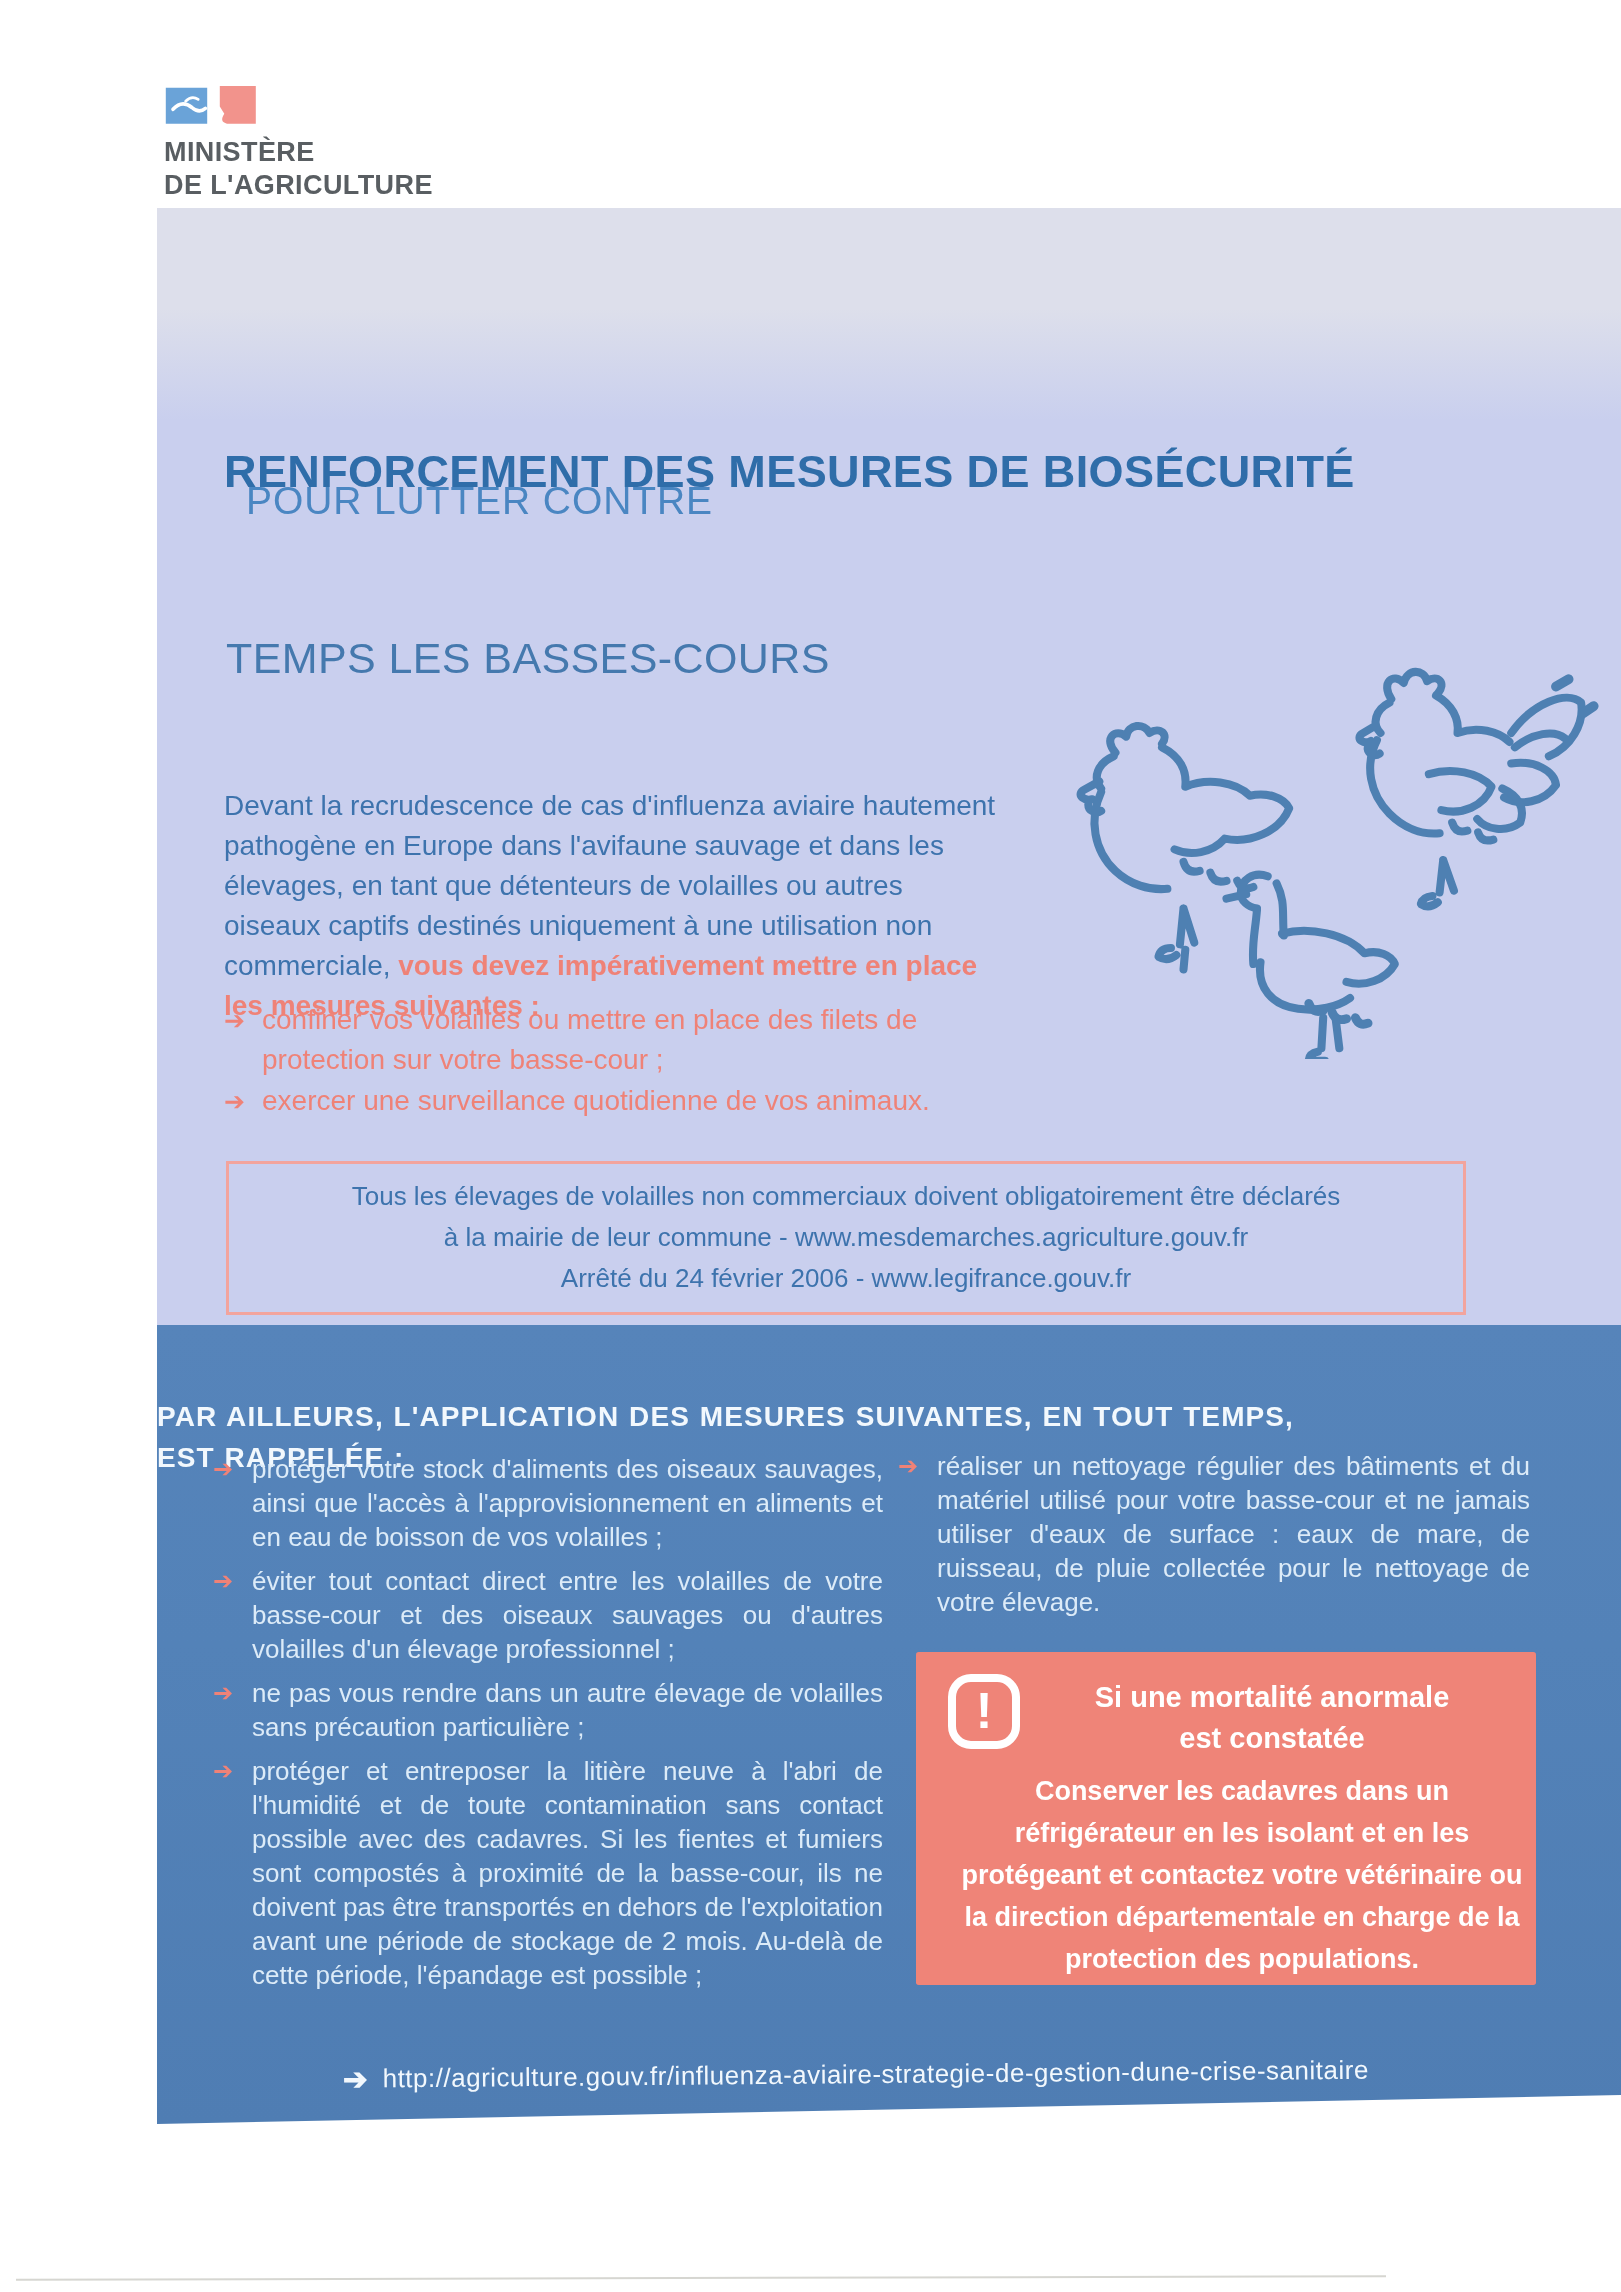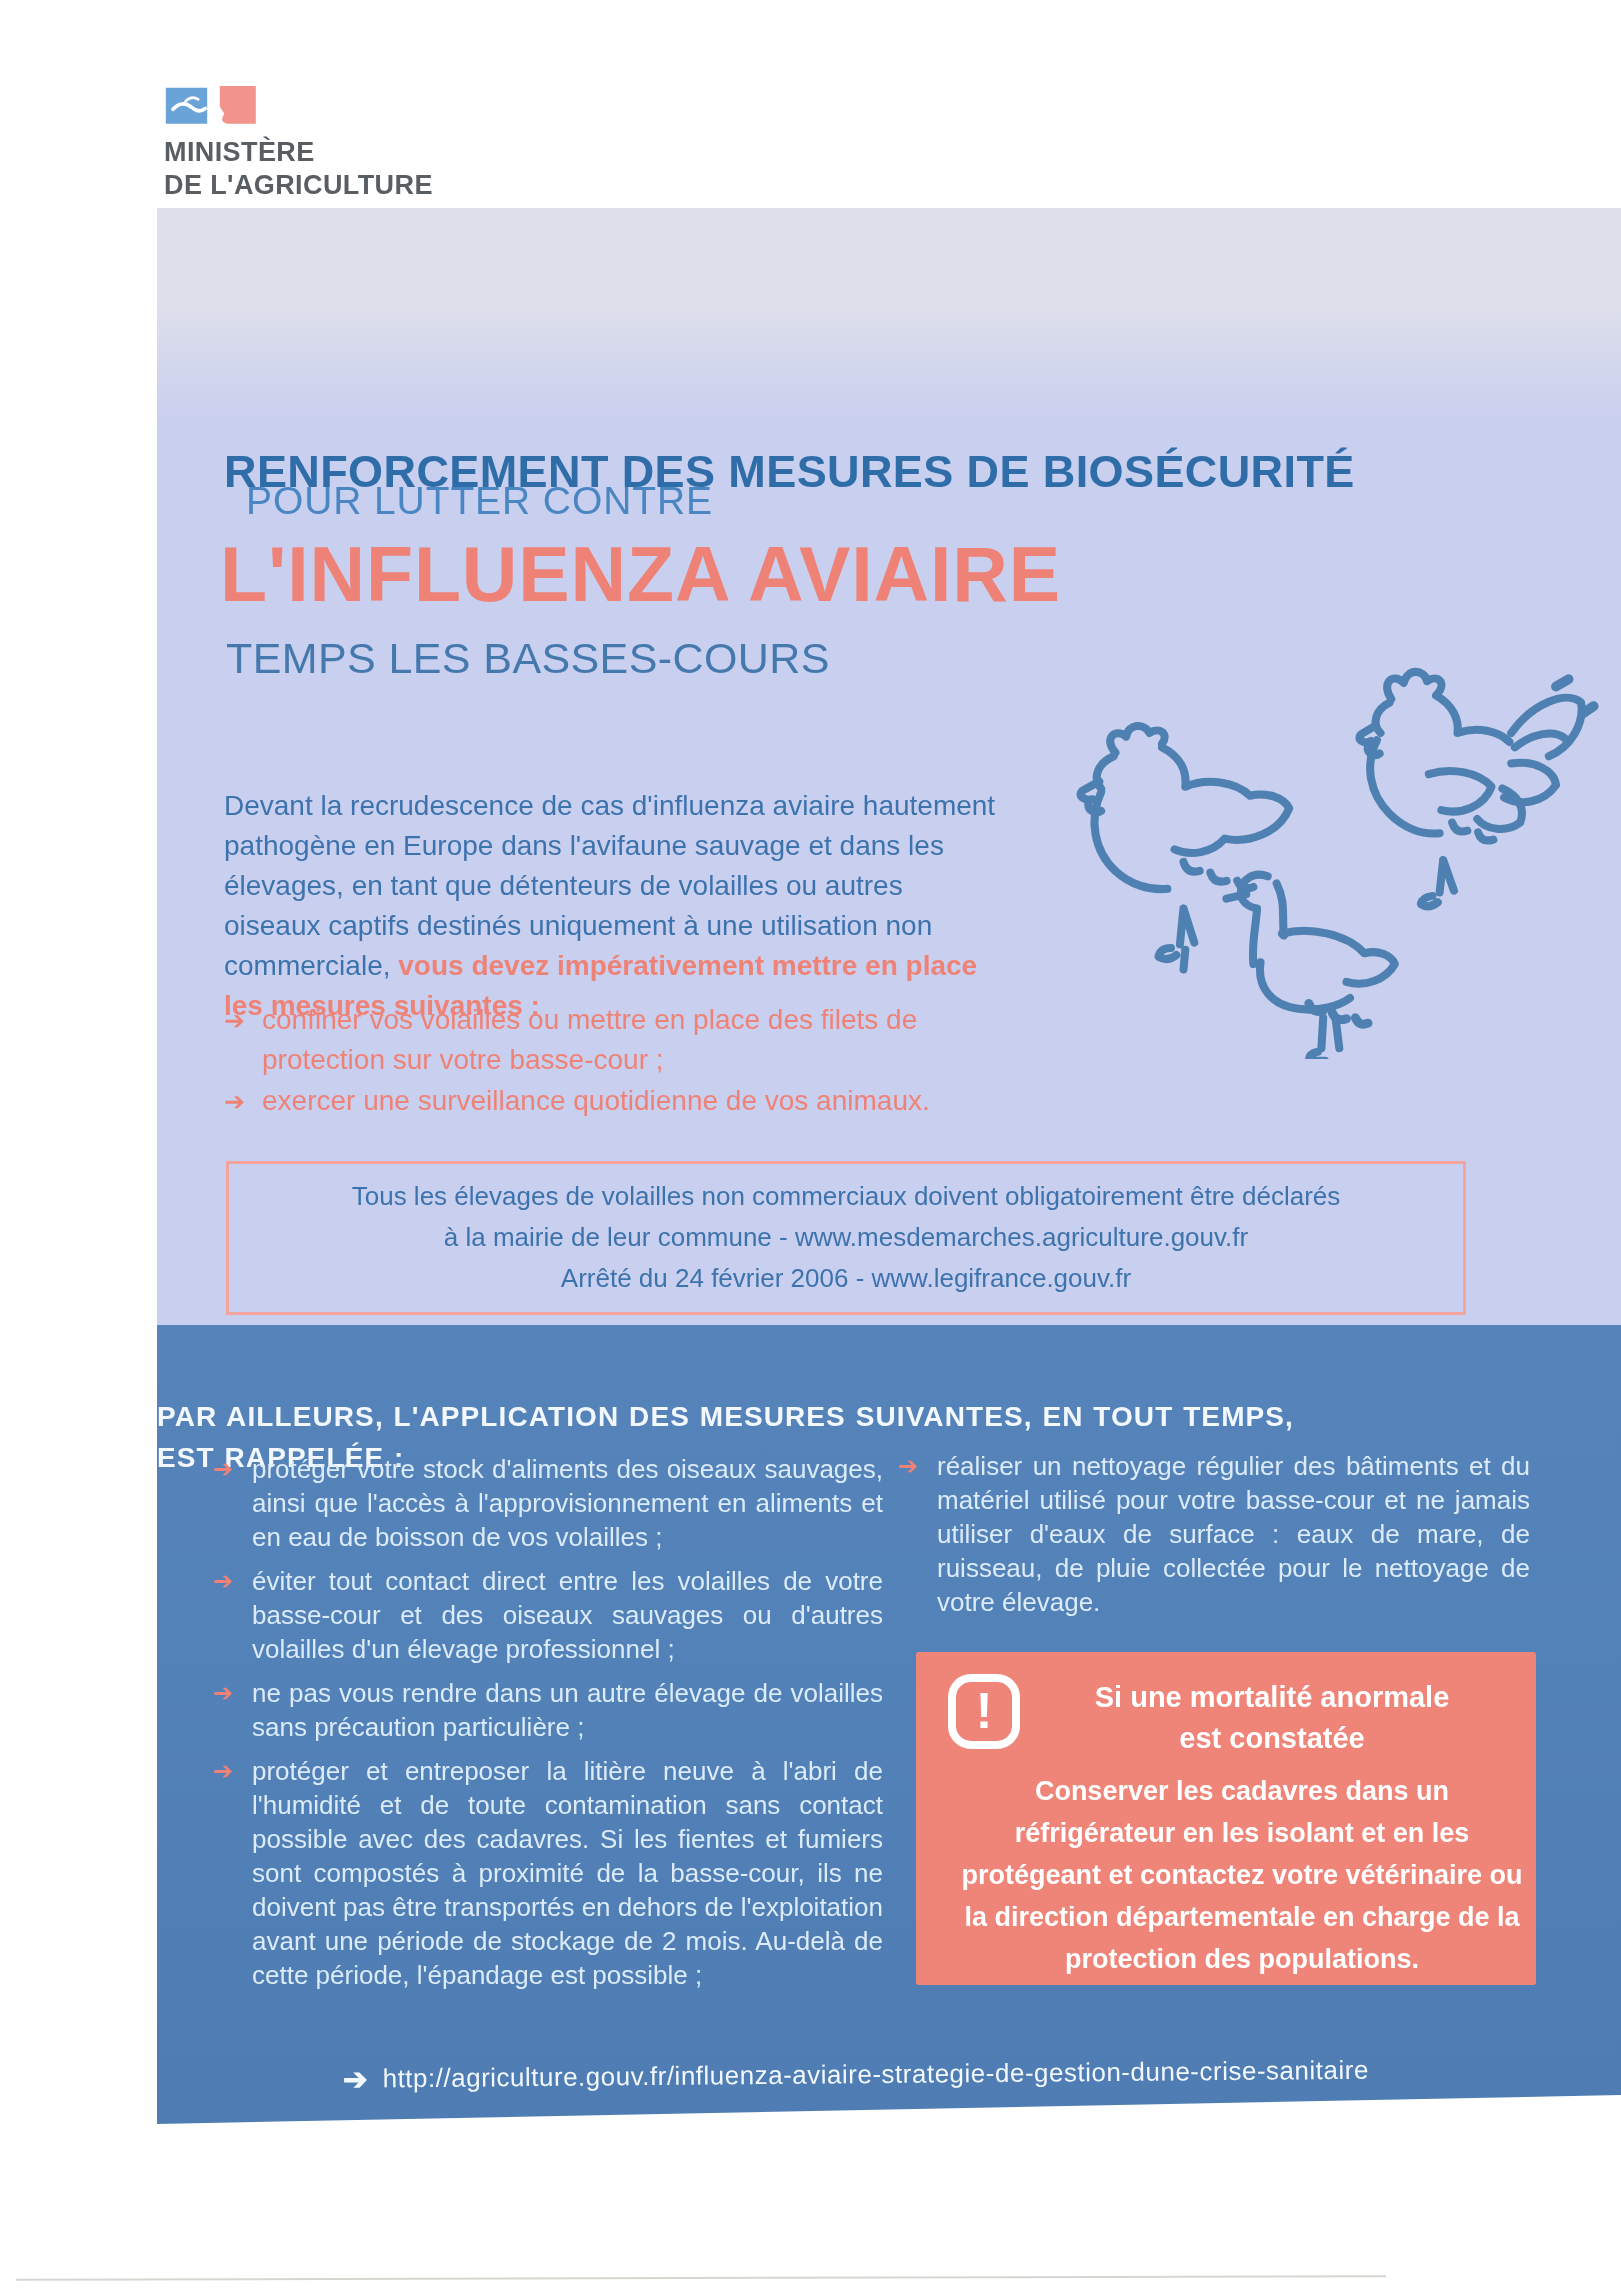--- a/index.html
+++ b/index.html
@@ -110,21 +110,20 @@
 ET DE L'ALIMENTATION</div>
     <div class="ministry-motto">Liberté
 Égalité
 Fraternité</div>
   </header>
 
   <section class="lavender-panel">
 
     <h1 class="title-line title-1">RENFORCEMENT DES MESURES DE BIOSÉCURITÉ</h1>
     <div class="title-line title-2">POUR LUTTER CONTRE</div>
-    <div class="title-line title-3">L'INFLUENZA AVIAIRE</div>
     <div class="title-line title-4">TEMPS LES BASSES-COURS</div>
 
     <p class="intro"><span>Devant la recrudescence de cas d'influenza aviaire hautement pathogène en Europe dans l'avifaune sauvage et dans les élevages, en tant que détenteurs de volailles ou autres oiseaux captifs destinés uniquement à une utilisation non commerciale, </span><span class="emph">vous devez impérativement mettre en place les mesures suivantes :</span></p>
 
     <div class="intro-bullets">
       <div class="i-bullet">
         <span class="arr">➔</span>
         <span>confiner vos volailles ou mettre en place des filets de protection sur votre basse-cour ;</span>
       </div>
       <div class="i-bullet">

